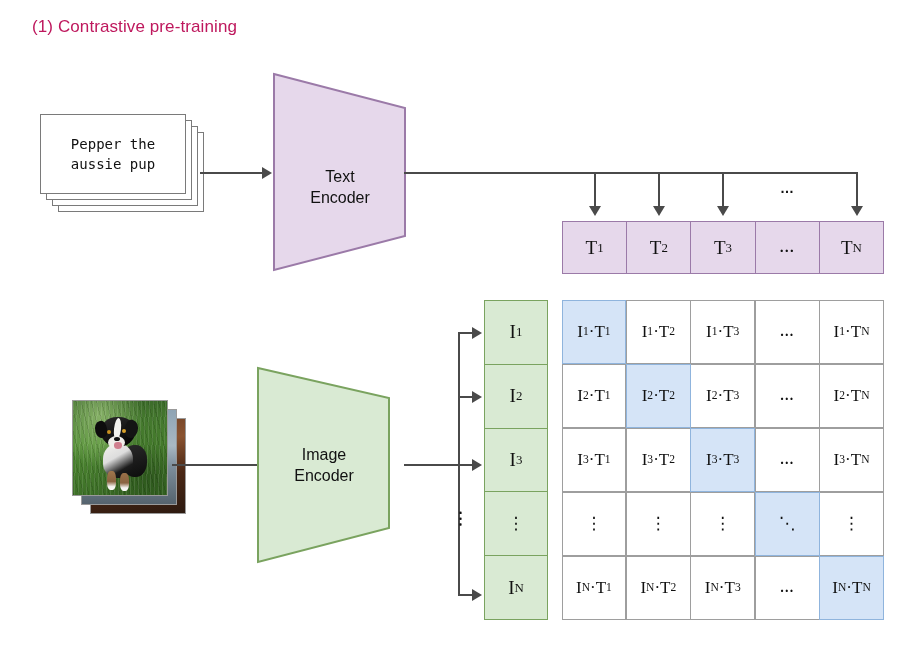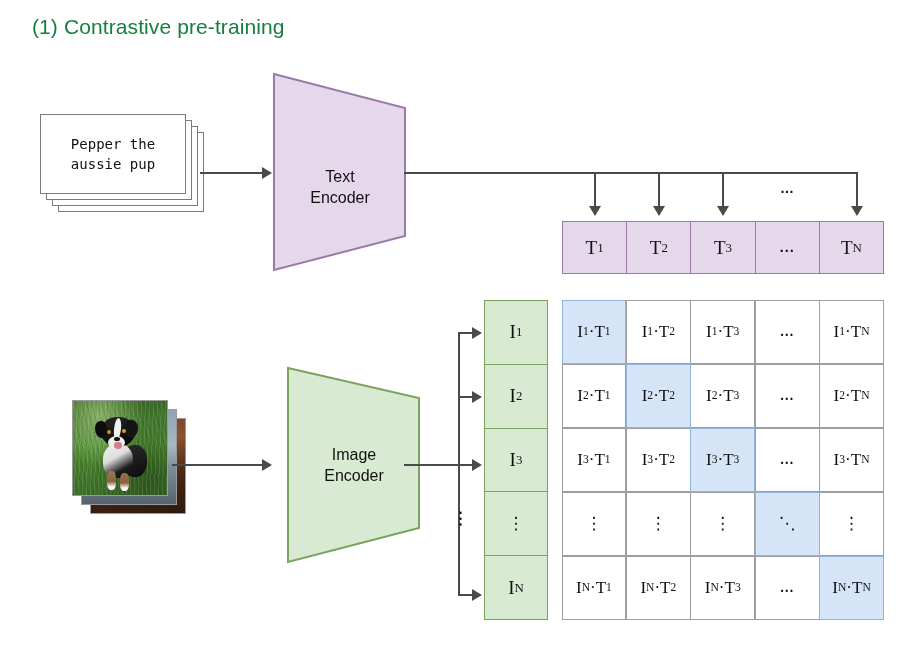--- a/index.html
+++ b/index.html
@@ -5,22 +5,22 @@
   html,body{margin:0;padding:0;background:#ffffff;}
   body{
     width:906px;height:654px;position:relative;overflow:hidden;
     font-family:"Liberation Sans", sans-serif;
     color:#000;
   }
   #stage{position:absolute;left:0;top:0;width:906px;height:654px;}
 
   .title{
     position:absolute;left:32px;top:14px;
-    font-size:21px;line-height:26px;letter-spacing:0.1px;
-    color:#15803d;white-space:nowrap;
+    font-size:17px;line-height:26px;letter-spacing:0.1px;
+    color:#be185d;white-space:nowrap;
   }
 
   
   .card{
     position:absolute;background:#ffffff;border:1px solid #7a7a7a;
     box-sizing:border-box;
   }
   .card-b3{left:58px;top:132px;width:146px;height:80px;}
   .card-b2{left:52px;top:126px;width:146px;height:80px;}
   .card-b1{left:46px;top:120px;width:146px;height:80px;}
@@ -76,21 +76,21 @@
 
   
   .enc{position:absolute;}
   .enc svg{display:block;position:absolute;left:0;top:0;}
   .enc-label{
     position:absolute;width:100%;text-align:center;
     font-size:16px;line-height:21px;color:#111;
   }
   #text-encoder{left:272px;top:72px;width:136px;height:200px;}
   #text-encoder .enc-label{top:78px;margin-top:16px;}
-  #image-encoder{left:286px;top:366px;width:136px;height:198px;}
+  #image-encoder{left:256px;top:366px;width:136px;height:198px;}
   #image-encoder .enc-label{top:78px;}
 
   
   .wire{position:absolute;background:#4a4a4a;}
   .wire.h{height:2px;}
   .wire.v{width:2px;}
   .arrowhead{position:absolute;width:0;height:0;}
   .arrowhead.right{border-top:6px solid transparent;border-bottom:6px solid transparent;
                    border-left:10px solid #4a4a4a;}
   .arrowhead.down{border-left:6px solid transparent;border-right:6px solid transparent;

